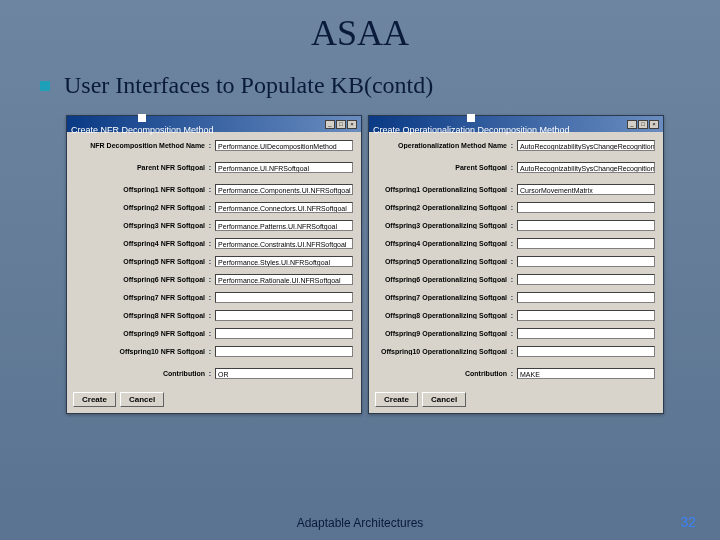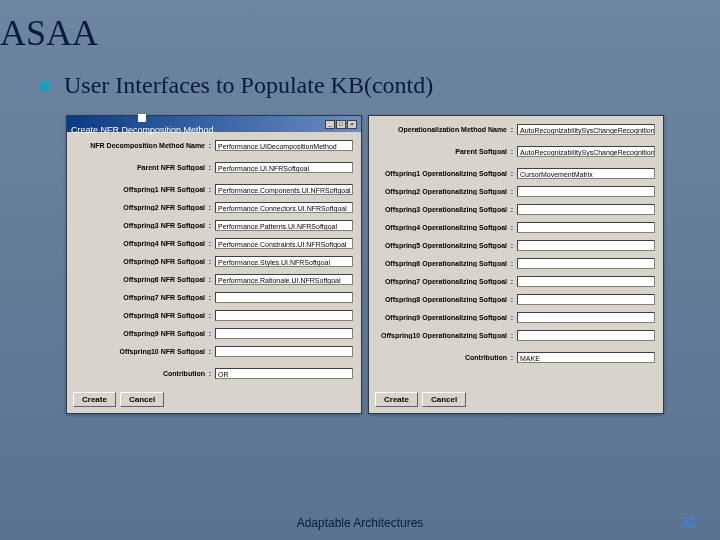--- a/index.html
+++ b/index.html
@@ -9,20 +9,21 @@
     height: 540px;
     overflow: hidden;
     font-family: Arial, Verdana, sans-serif;
   }
   body {
     background: linear-gradient(to bottom, #6d85a0 0%, #5a7390 100%);
     color: #0a1a3a;
     position: relative;
   }
   .slide-title {
+    text-align: center;
     font-size: 36px;
     font-family: "Times New Roman", serif;
     margin-top: 12px;
     color: #0a1a3a;
   }
   .bullet-row {
     display: flex;
     align-items: center;
     margin-left: 40px;
     margin-top: 18px;
@@ -263,20 +264,31 @@
           <div class="form-input">OR</div>
         </div>
       </div>
     <div class="button-row">
       <div class="dlg-btn">Create</div>
       <div class="dlg-btn">Cancel</div>
     </div>
   </div>
 
   <div class="dialog">
+    <div class="titlebar">
+      <span class="tb-left">
+        <span class="tb-icon"></span>
+        <span>Create Operationalization Decomposition Method</span>
+      </span>
+      <span class="tb-btns">
+        <span class="tb-btn">_</span>
+        <span class="tb-btn">□</span>
+        <span class="tb-btn">×</span>
+      </span>
+    </div>
     <div class="form-body" id="form2">
         <div class="form-row">
           <div class="form-label">Operationalization Method Name</div>
           <div class="colon">:</div>
           <div class="form-input">AutoRecognizabilitySysChangeRecognitionReaso</div>
         </div>
         <div class="spacer"></div>
         <div class="form-row">
           <div class="form-label">Parent Softgoal</div>
           <div class="colon">:</div>

